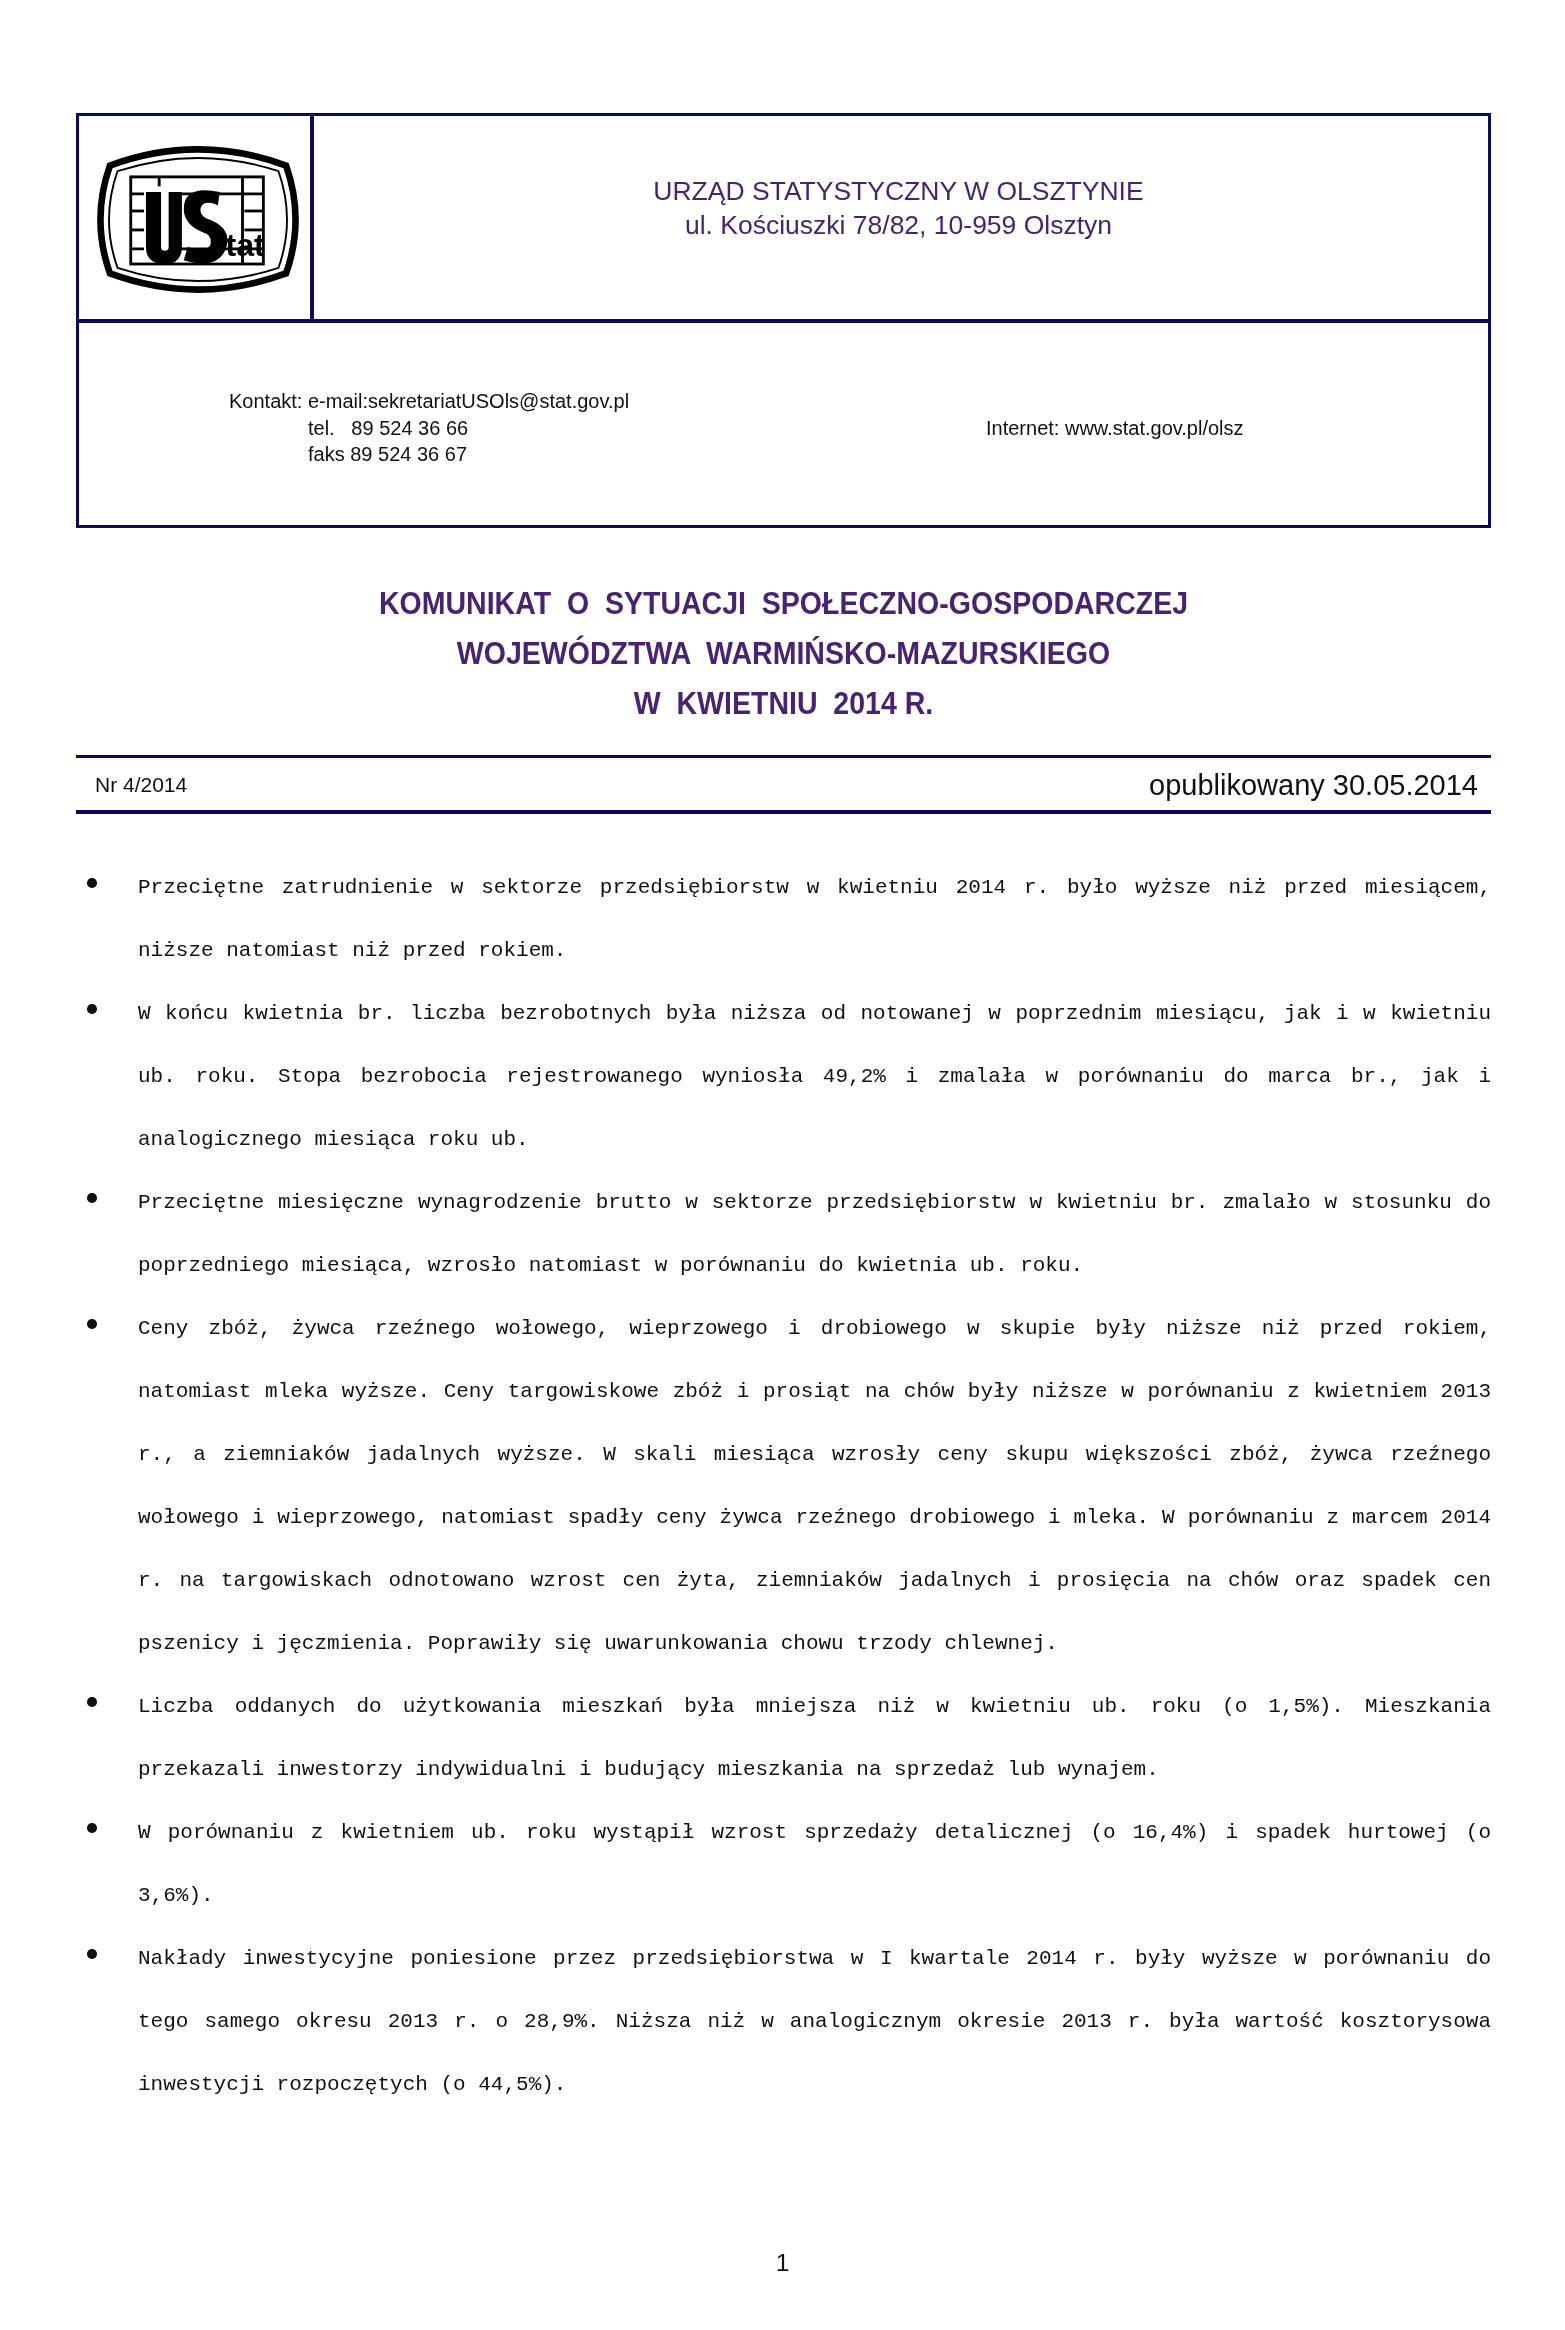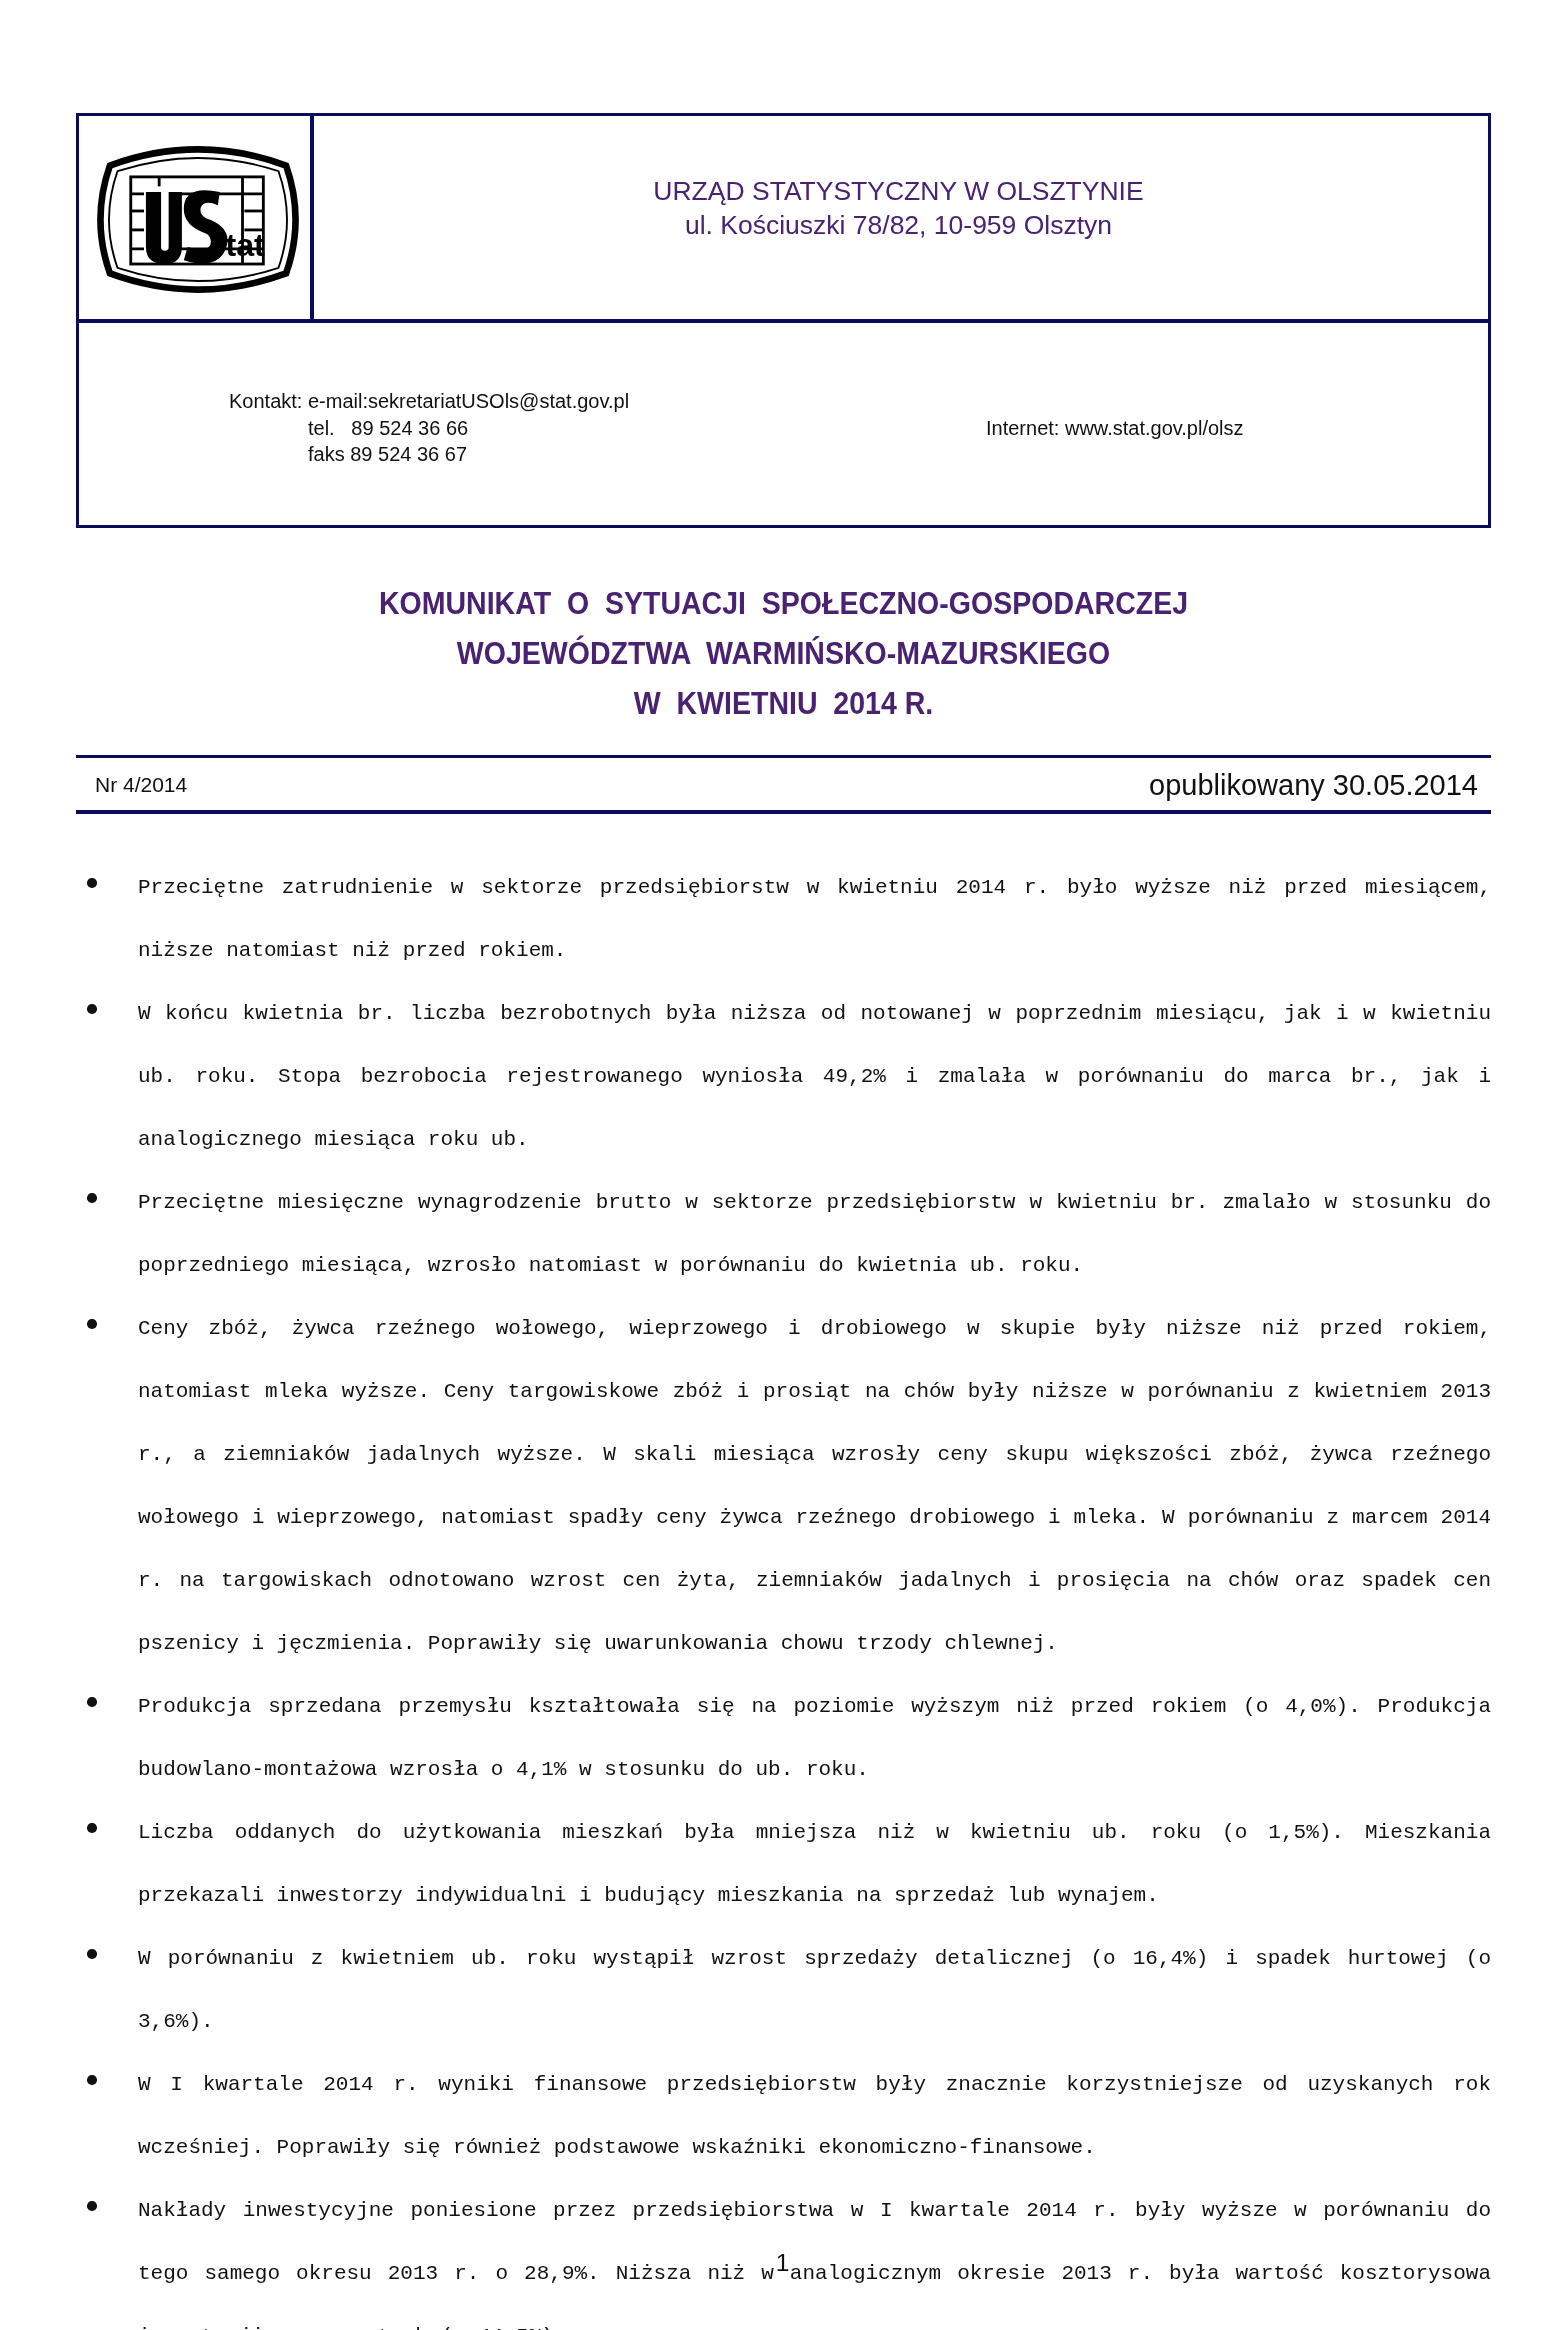--- a/index.html
+++ b/index.html
@@ -97,33 +97,25 @@
   <div class="bullet">
       <span class="dot"></span>
       <span class="txt">Przeciętne miesięczne wynagrodzenie brutto w sektorze przedsiębiorstw w kwietniu br. zmalało w stosunku do poprzedniego miesiąca, wzrosło natomiast w porównaniu do kwietnia ub. roku.</span>
     </div>
   <div class="bullet">
       <span class="dot"></span>
       <span class="txt">Ceny zbóż, żywca rzeźnego wołowego, wieprzowego i drobiowego w skupie były niższe niż przed rokiem, natomiast mleka wyższe. Ceny targowiskowe zbóż i prosiąt na chów były niższe w porównaniu z kwietniem 2013 r., a ziemniaków jadalnych wyższe. W skali miesiąca wzrosły ceny skupu większości zbóż, żywca rzeźnego wołowego i wieprzowego, natomiast spadły ceny żywca rzeźnego drobiowego i mleka. W porównaniu z marcem 2014 r. na targowiskach odnotowano wzrost cen żyta, ziemniaków jadalnych i prosięcia na chów oraz spadek cen pszenicy i jęczmienia. Poprawiły się uwarunkowania chowu trzody chlewnej.</span>
     </div>
   <div class="bullet">
       <span class="dot"></span>
-      <span class="txt">Produkcja sprzedana przemysłu kształtowała się na poziomie wyższym niż przed rokiem (o 4,0%). Produkcja budowlano-montażowa wzrosła o 4,1% w stosunku do ub. roku.</span>
-    </div>
-  <div class="bullet">
-      <span class="dot"></span>
       <span class="txt">Liczba oddanych do użytkowania mieszkań była mniejsza niż w kwietniu ub. roku (o 1,5%). Mieszkania przekazali inwestorzy indywidualni i budujący mieszkania na sprzedaż lub wynajem.</span>
     </div>
   <div class="bullet">
       <span class="dot"></span>
       <span class="txt">W porównaniu z kwietniem ub. roku wystąpił wzrost sprzedaży detalicznej (o 16,4%) i spadek hurtowej (o 3,6%).</span>
-    </div>
-  <div class="bullet">
-      <span class="dot"></span>
-      <span class="txt">W I kwartale 2014 r. wyniki finansowe przedsiębiorstw były znacznie korzystniejsze od uzyskanych rok wcześniej. Poprawiły się również podstawowe wskaźniki ekonomiczno-finansowe.</span>
     </div>
   <div class="bullet">
       <span class="dot"></span>
       <span class="txt">Nakłady inwestycyjne poniesione przez przedsiębiorstwa w I kwartale 2014 r. były wyższe w porównaniu do tego samego okresu 2013 r. o 28,9%. Niższa niż w analogicznym okresie 2013 r. była wartość kosztorysowa inwestycji rozpoczętych (o 44,5%).</span>
     </div>
 </div>
 
 <div class="page-number">1</div>
 
 

